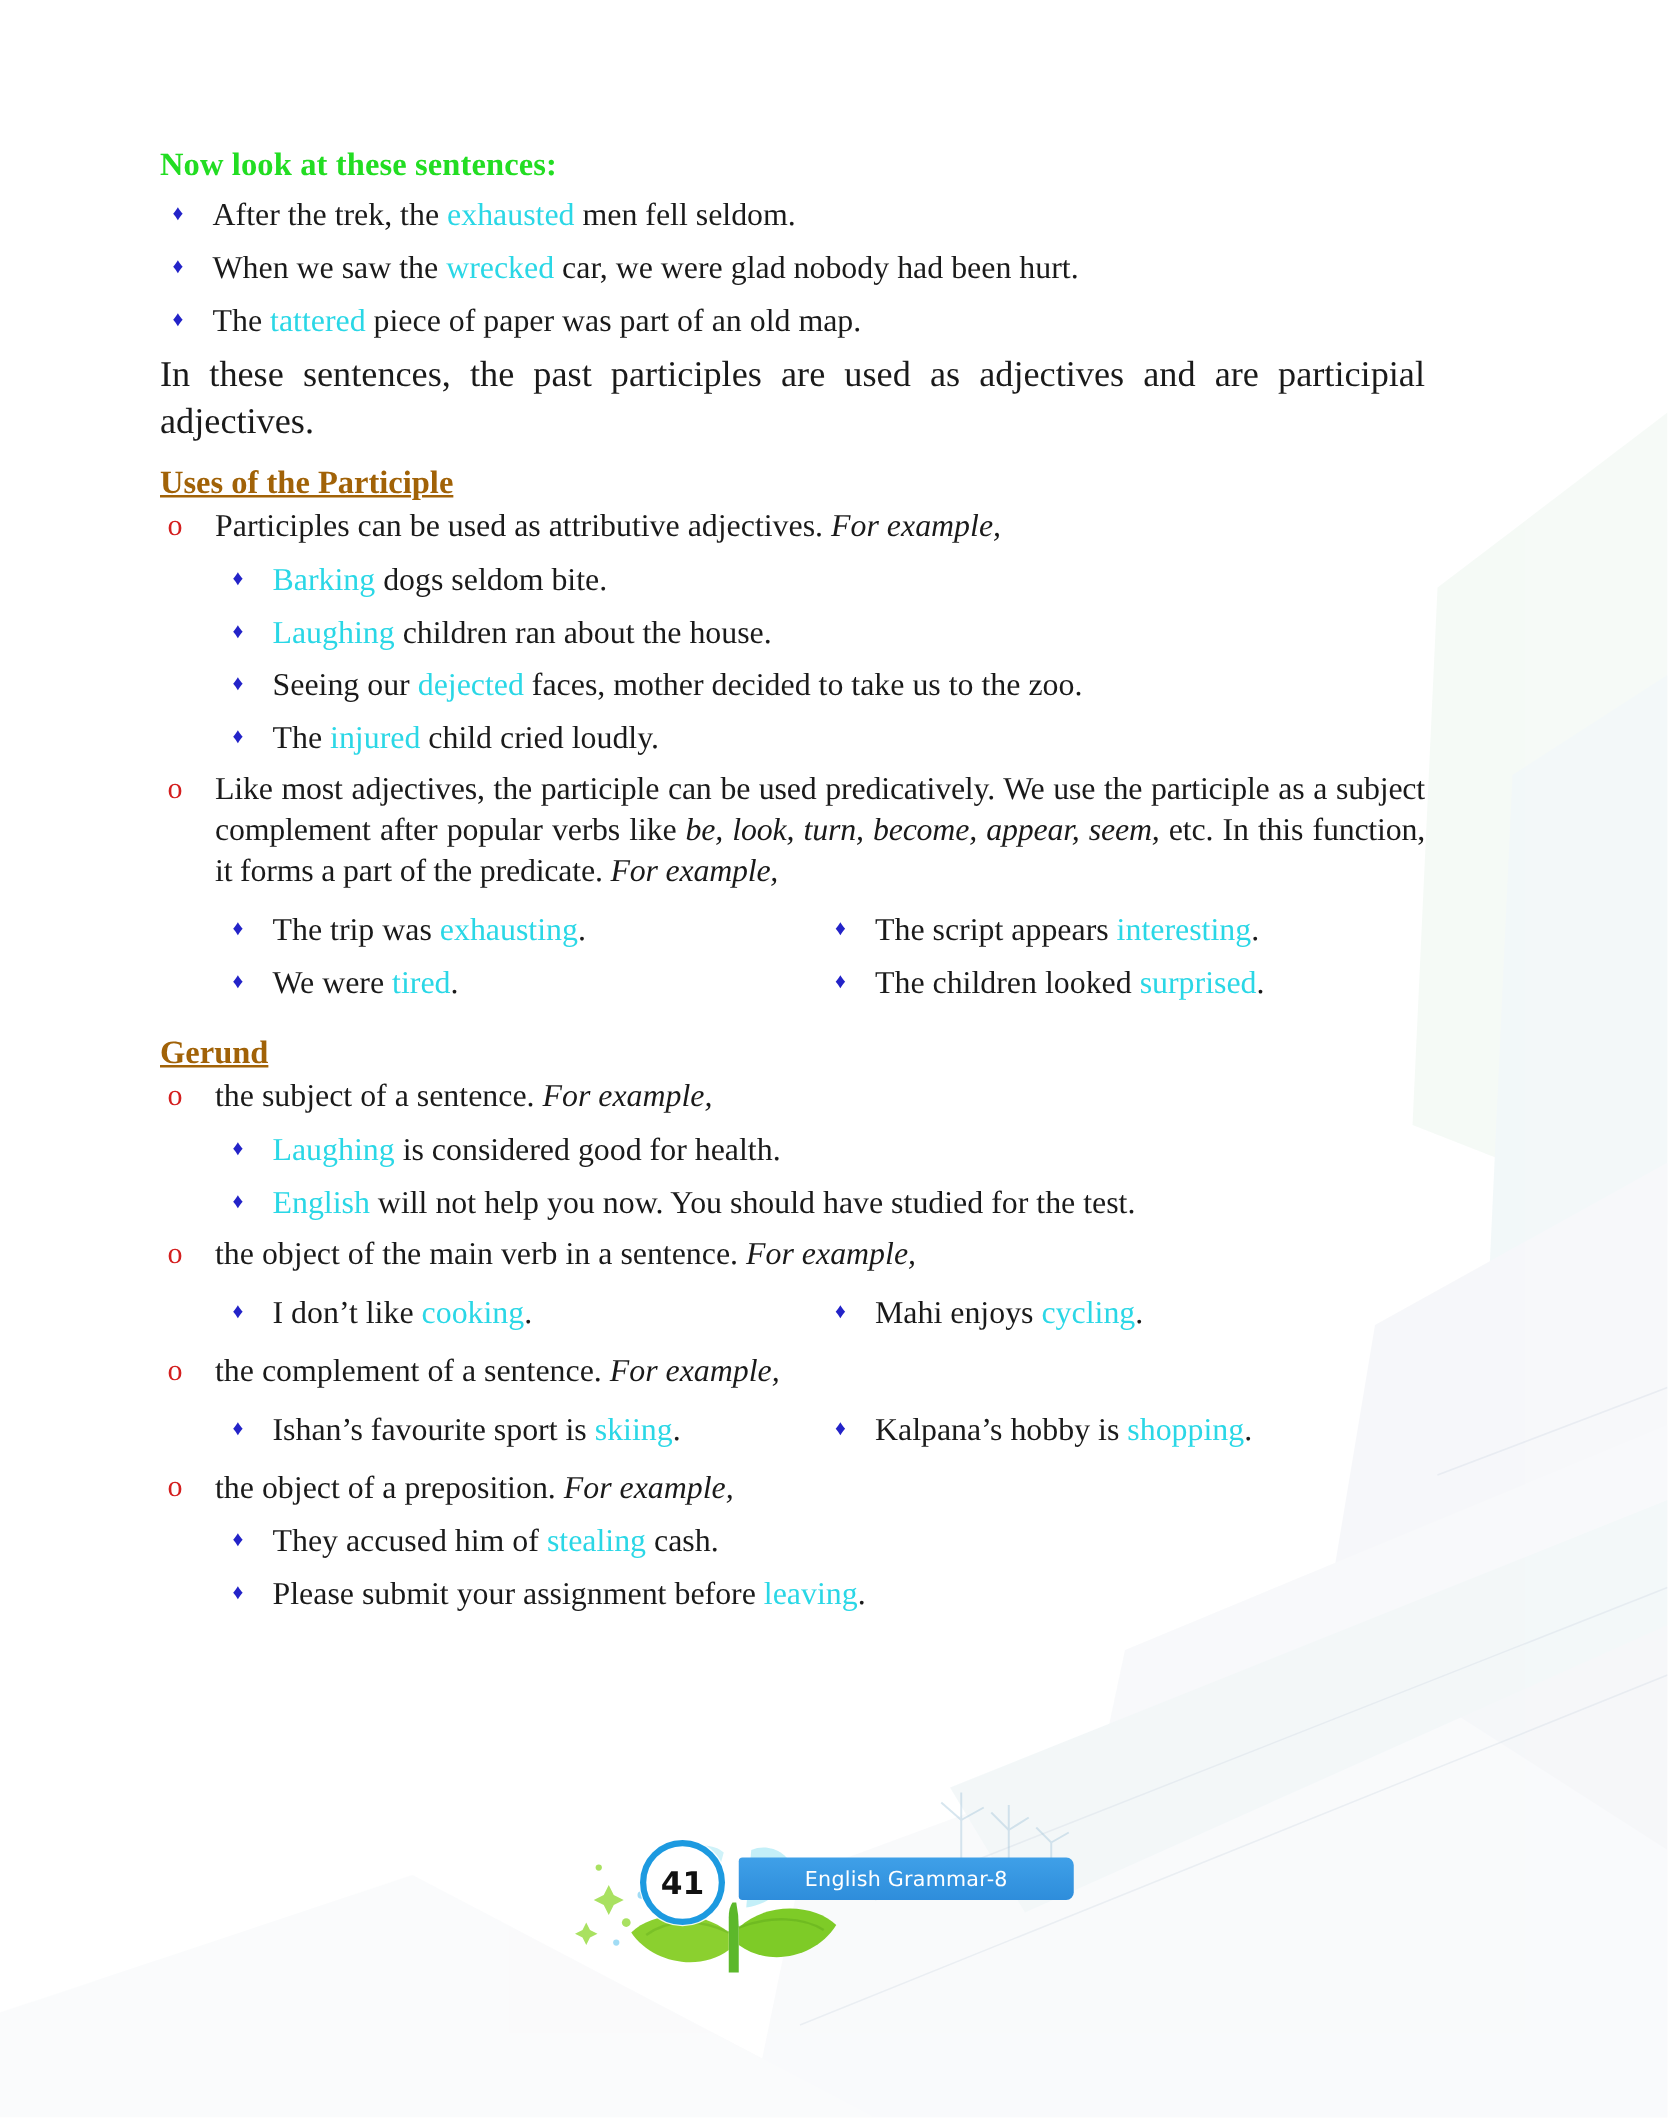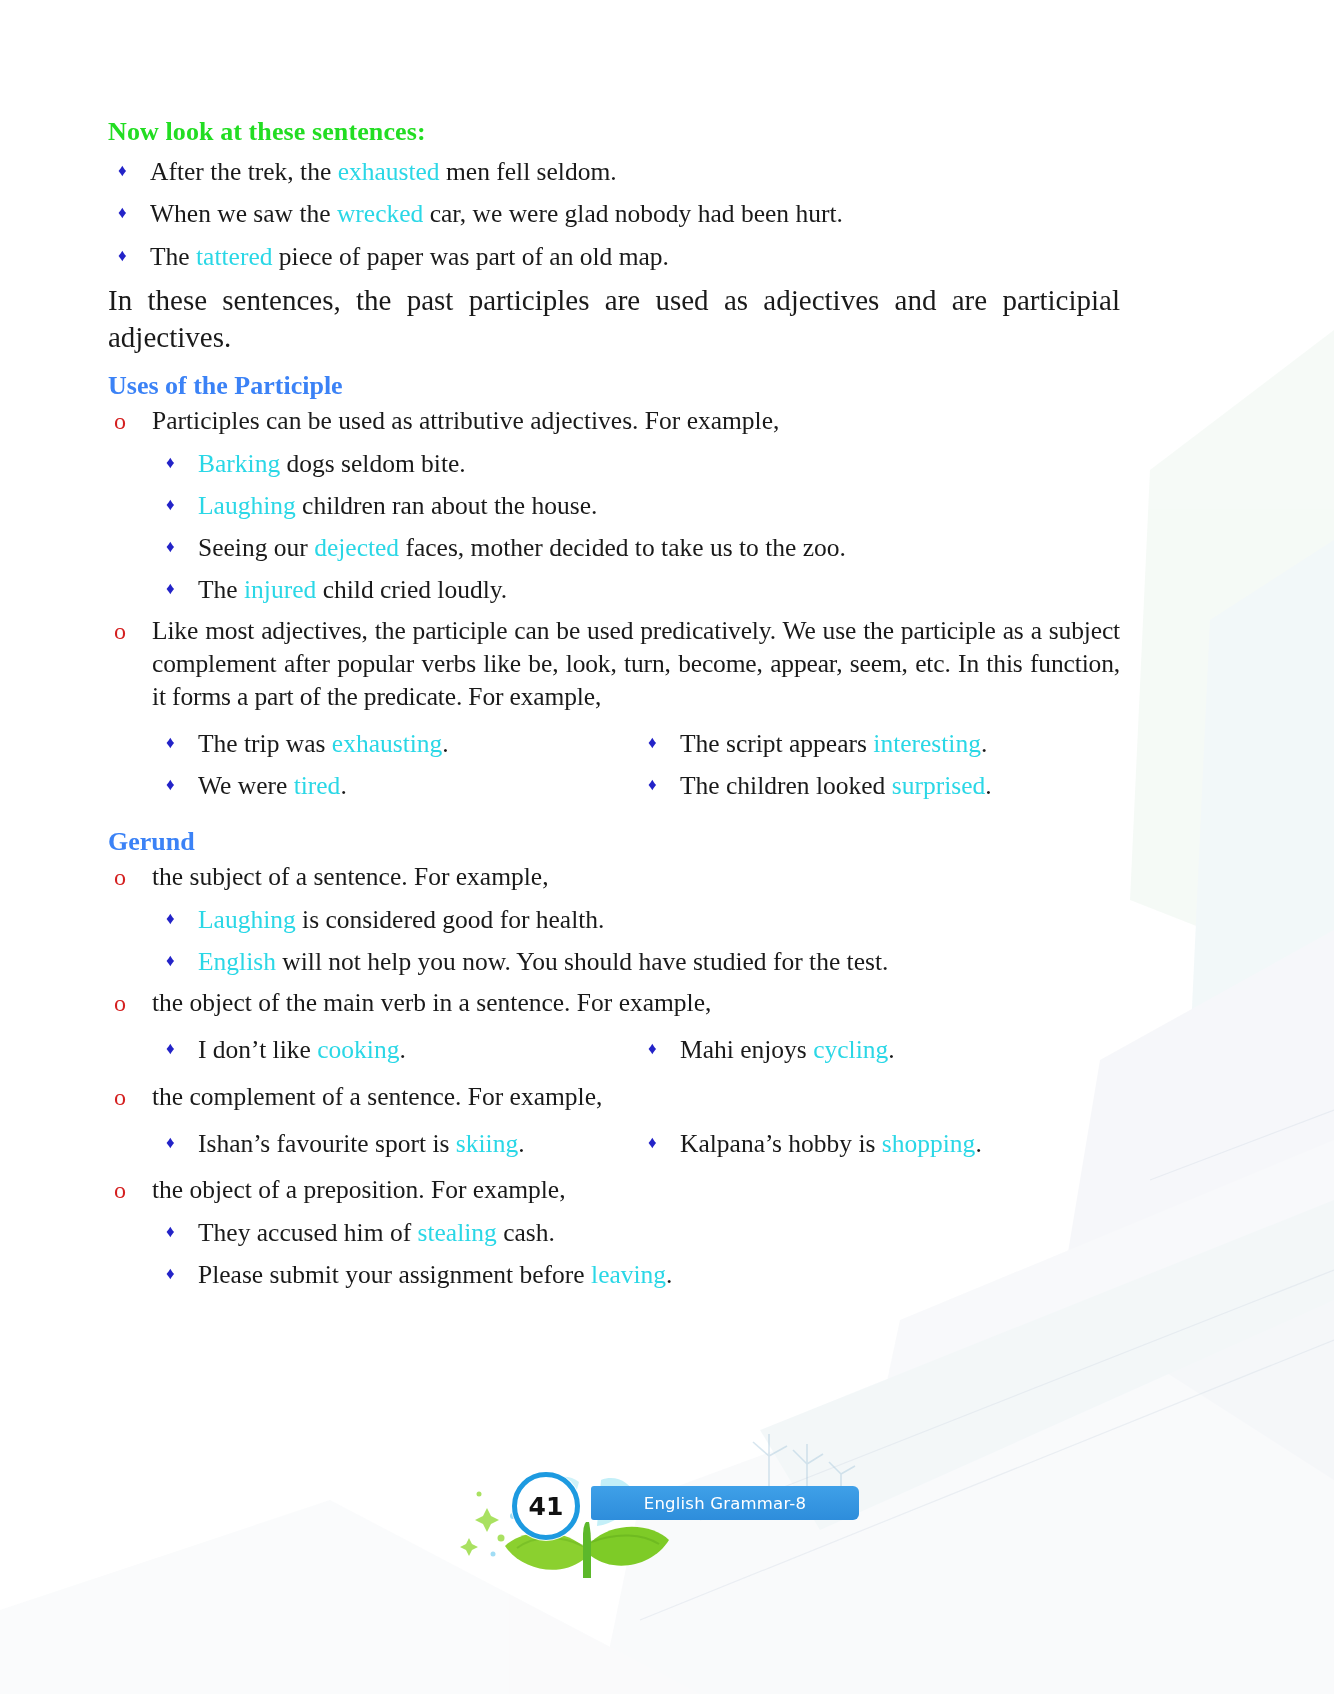--- a/index.html
+++ b/index.html
@@ -10,30 +10,30 @@
     position:relative;
     overflow:hidden;
     -webkit-font-smoothing:antialiased;
   }
   
   .bg-decor{position:absolute;inset:0;pointer-events:none;z-index:0;}
   .bg-decor svg{position:absolute;right:0;bottom:0;}
 
   
   .page{position:absolute;z-index:2;left:0;top:0;width:1334px;height:1694px;}
-  .content{position:absolute;left:108px;top:118px;width:1012px;}
+  .content{position:absolute;left:128px;top:118px;width:1012px;}
 
   
   .h-green{
     color:#22dd22;font-weight:bold;font-size:26px;line-height:1.05;
     font-family:"Liberation Serif", serif;margin:0 0 10px 0;letter-spacing:.1px;
   }
   .h-red{
-    color:#3b82f6;font-weight:bold;font-size:26px;line-height:1.05;
-    font-family:"Liberation Serif", serif;margin:16px 0 6px 0;
+    color:#a16207;font-weight:bold;font-size:26px;line-height:1.05;
+    font-family:"Liberation Serif", serif;margin:16px 0 6px 0;text-decoration:underline;
   }
   .h-blue{
     color:#1a18ee;font-weight:bold;font-size:24px;line-height:1.1;
     font-family:"DejaVu Sans", sans-serif;margin:14px 0 6px 0;letter-spacing:-.2px;
   }
 
   
   p.body{
     font-size:29px;line-height:1.28;color:#1a1a1a;margin:4px 0 4px 0;
     text-align:justify;
@@ -64,21 +64,21 @@
   ul.dia.indent1{margin-left:48px;}
 
   
   .two-col{display:flex;margin-left:48px;}
   .two-col .col{flex:0 0 50%;}
   .two-col .col ul.dia{margin-left:0;}
   .two-col .col.right ul.dia > li{padding-left:42px;}
 
   .cy{color:#2ad7e6;}
   .mg{color:#ea23c4;}
-  .it{margin-top:44px;}
+  .it{font-style:italic;margin-top:44px;}
   .bi{font-style:italic;font-weight:bold;}
 
   
   .footer{position:absolute;left:0;bottom:0;width:1334px;height:300px;z-index:3;}
   .footer-inner{position:absolute;left:455px;bottom:112px;width:430px;height:160px;}
   .bluebar{
     position:absolute;left:136px;top:64px;width:268px;height:34px;
     background:linear-gradient(180deg,#3fa0e8 0%,#2e8ddb 100%);
     border-radius:3px 6px 6px 3px;
     display:flex;align-items:center;justify-content:center;

